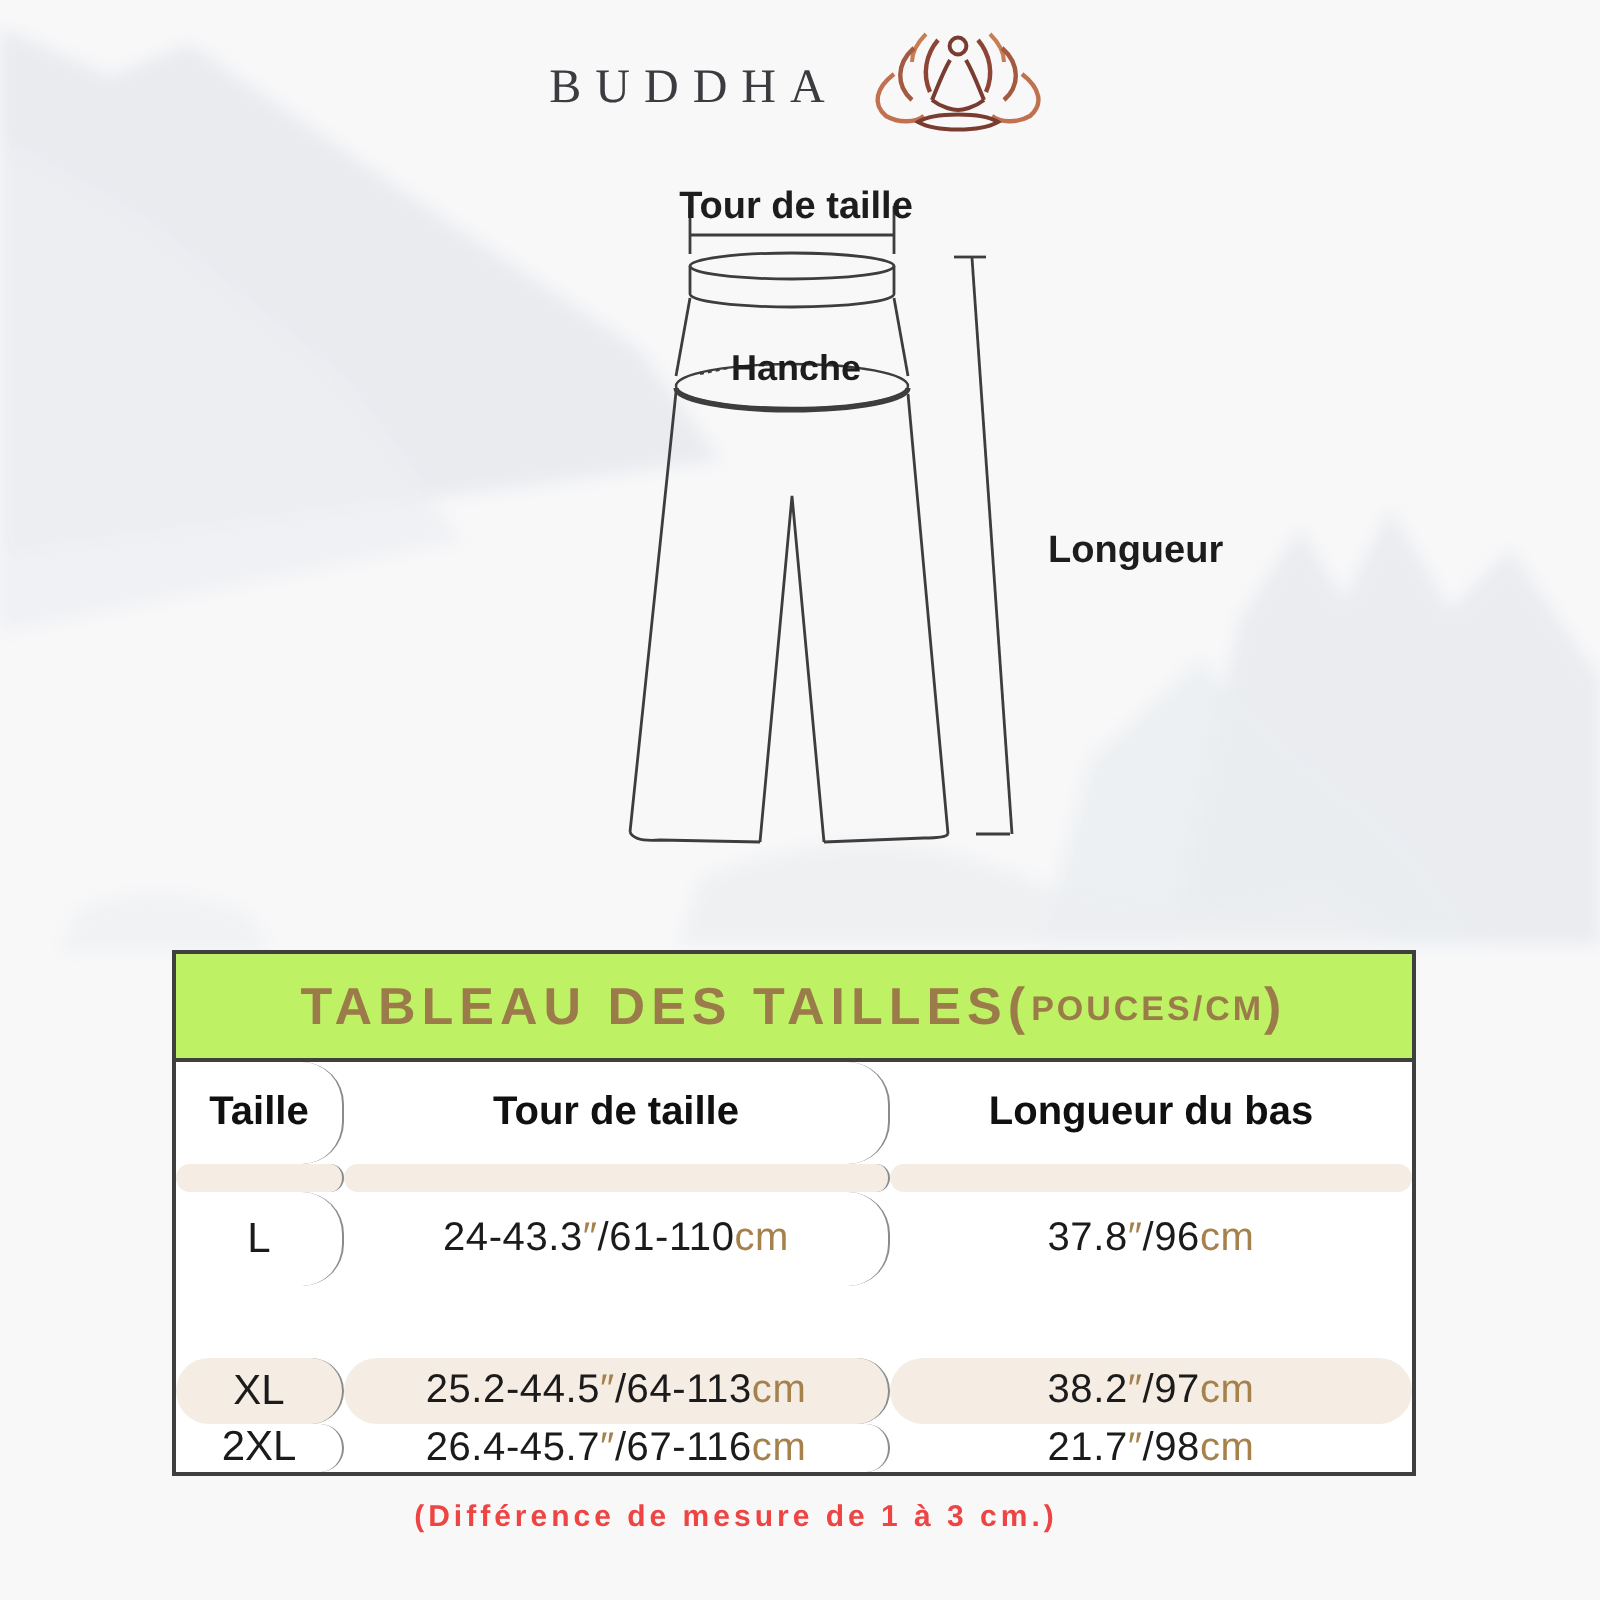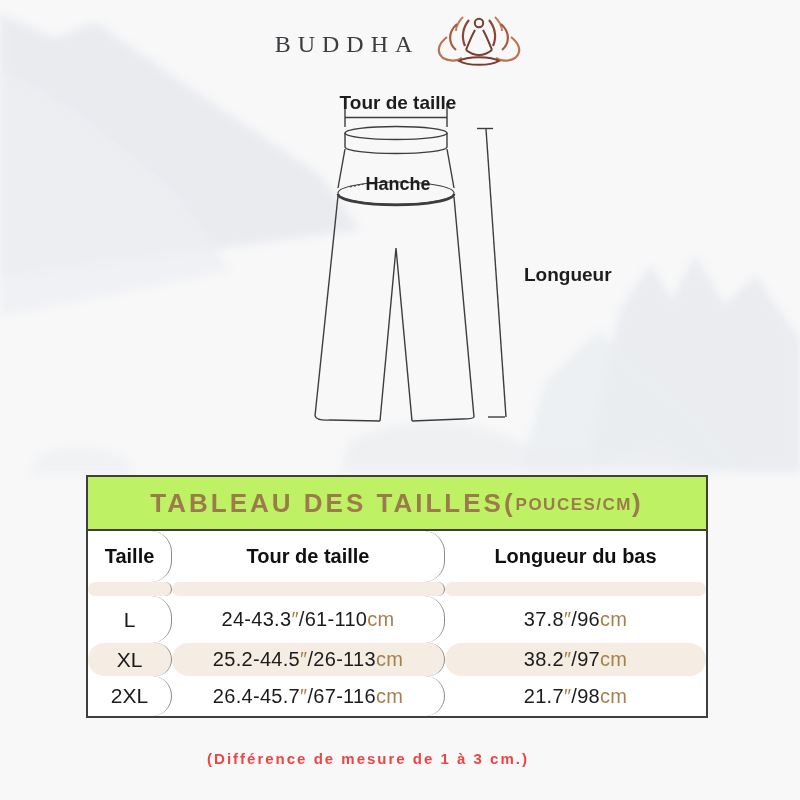--- a/index.html
+++ b/index.html
@@ -36,22 +36,22 @@
   .title-big  { font-size:26px; font-weight:bold; letter-spacing:3px; }
   .title-small{ font-size:17px; font-weight:bold; letter-spacing:1.5px; padding-top:4px; }
   .trow { display:grid; grid-template-columns:84px 273px 1fr; }
   .cell { display:flex; align-items:center; justify-content:center; white-space:nowrap;border-radius:21px; }
   .vline { border-right:1px solid #8b8b8b; }
   .header-row { height:51px; }
   .header-row .cell { font-weight:bold; font-size:20px; color:#101010; }
   .sep-strip { height:14px; }
   .beige { background:#f5ece4; }
   .row-l   { height:47px; }
-  .row-xl  { height:33px; }
-  .row-2xl { height:40px; }
+  .row-xl  { height:33px;margin-top:36px; }
+  .row-2xl { height:24px; }
   .data-text { font-size:20px; color:#1b1b1b; letter-spacing:0.3px; }
   .size-text { font-size:21px; color:#1b1b1b; }
   .unit { color:#a5824c; }
 
   
   .footer-note {
     position:absolute; top:750px; left:0; width:736px; text-align:center;
     font-size:15px; font-weight:bold; letter-spacing:2px; color:#ef4444;
   }
 </style>
@@ -158,21 +158,21 @@
         <span>/96</span>
         <span class="unit">cm</span>
     </div>
   </div>
 
   <div class="trow row-xl">
     <div class="cell vline beige size-text">XL</div>
     <div class="cell vline beige data-text">
       <span>25.2-44.5</span>
         <span class="unit">″</span>
-        <span>/26-113</span>
+        <span>/64-113</span>
         <span class="unit">cm</span>
     </div>
     <div class="cell beige data-text">
       <span>38.2</span>
         <span class="unit">″</span>
         <span>/97</span>
         <span class="unit">cm</span>
     </div>
   </div>
 

